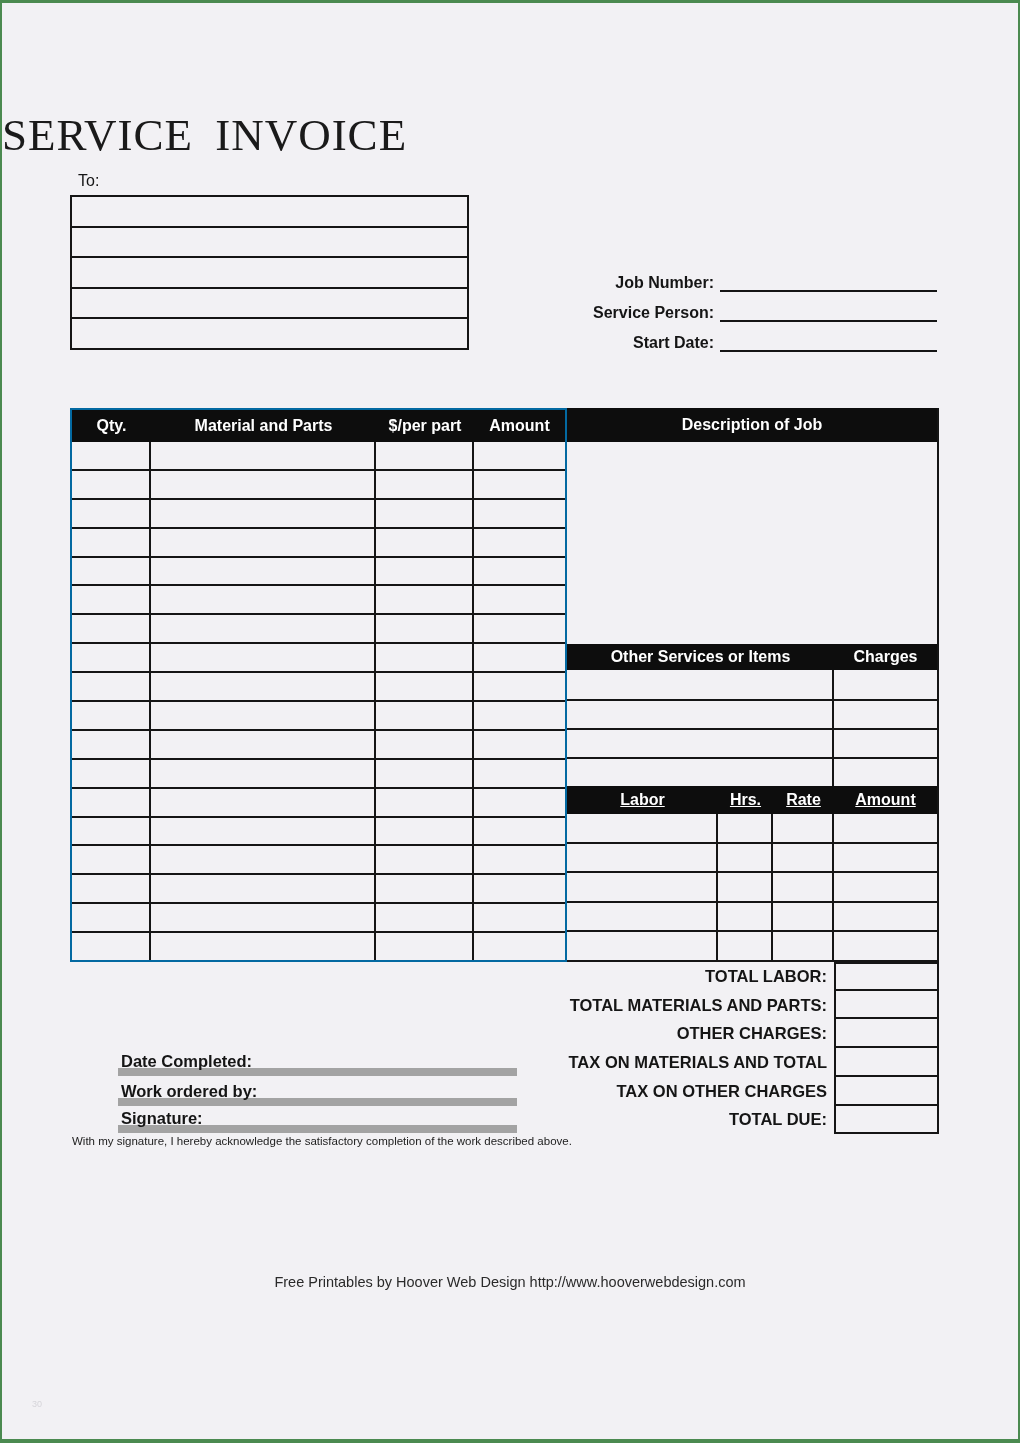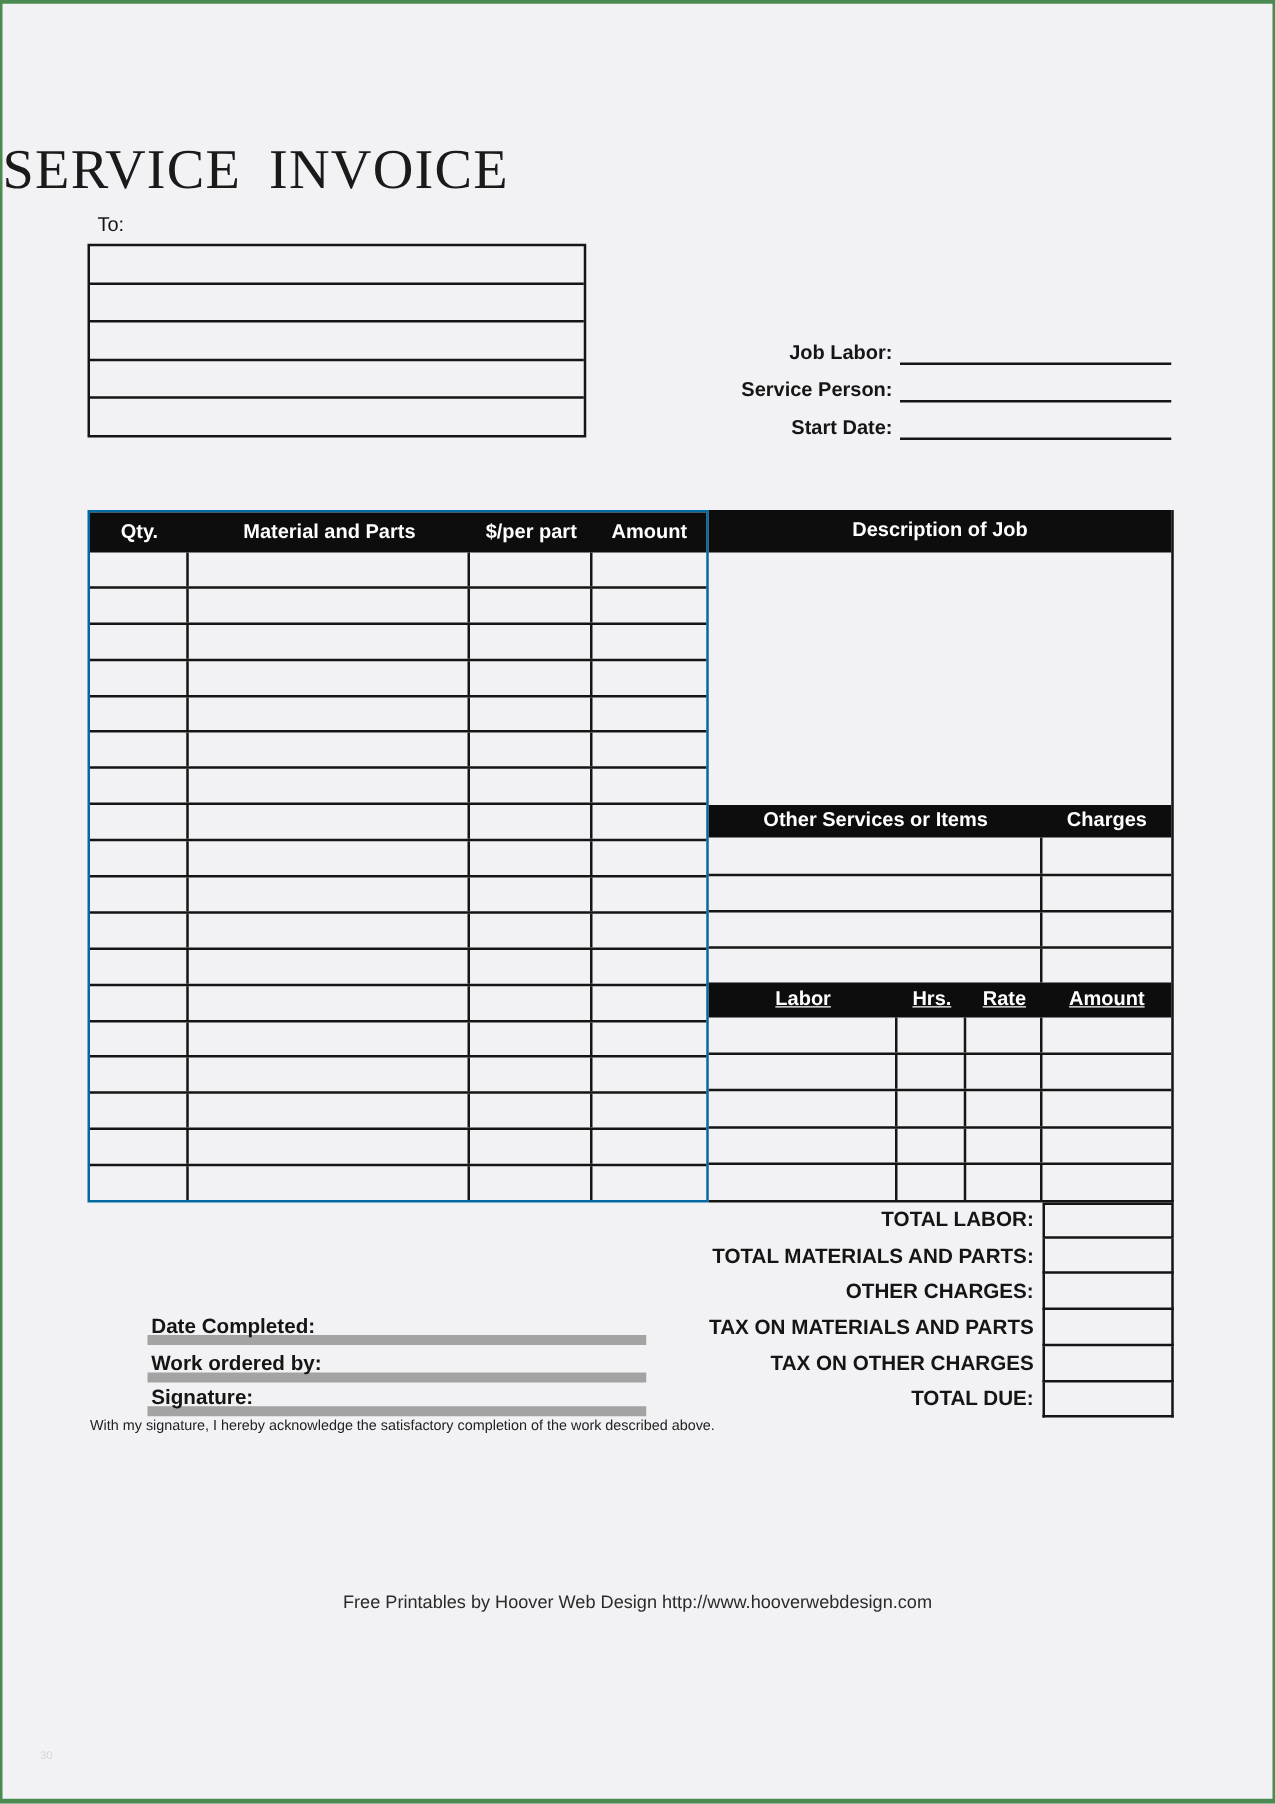--- a/index.html
+++ b/index.html
@@ -101,21 +101,21 @@
   <div class="to-label">To:</div>
   <div class="tobox">
     <div class="torow"></div>
   <div class="torow"></div>
       <div class="torow"></div>
       <div class="torow"></div>
       <div class="torow"></div>
     </div>
 
   <div class="jobrow j1">
-    <span class="jlabel">Job Labor:</span>
+    <span class="jlabel">Job Number:</span>
     <span class="jline"></span>
   </div>
   <div class="jobrow j2">
     <span class="jlabel">Service Person:</span>
     <span class="jline"></span>
   </div>
   <div class="jobrow j3">
     <span class="jlabel">Start Date:</span>
     <span class="jline"></span>
   </div>
@@ -315,21 +315,21 @@
     </div>
     <div class="trow">
       <span class="tlabel">TOTAL MATERIALS AND PARTS:</span>
       <span class="tbox"></span>
     </div>
     <div class="trow">
       <span class="tlabel">OTHER CHARGES:</span>
       <span class="tbox"></span>
     </div>
     <div class="trow">
-      <span class="tlabel">TAX ON MATERIALS AND PARTS</span>
+      <span class="tlabel">TAX ON MATERIALS AND TOTAL</span>
       <span class="tbox"></span>
     </div>
     <div class="trow">
       <span class="tlabel">TAX ON OTHER CHARGES</span>
       <span class="tbox"></span>
     </div>
     <div class="trow">
       <span class="tlabel">TOTAL DUE:</span>
       <span class="tbox"></span>
     </div>

